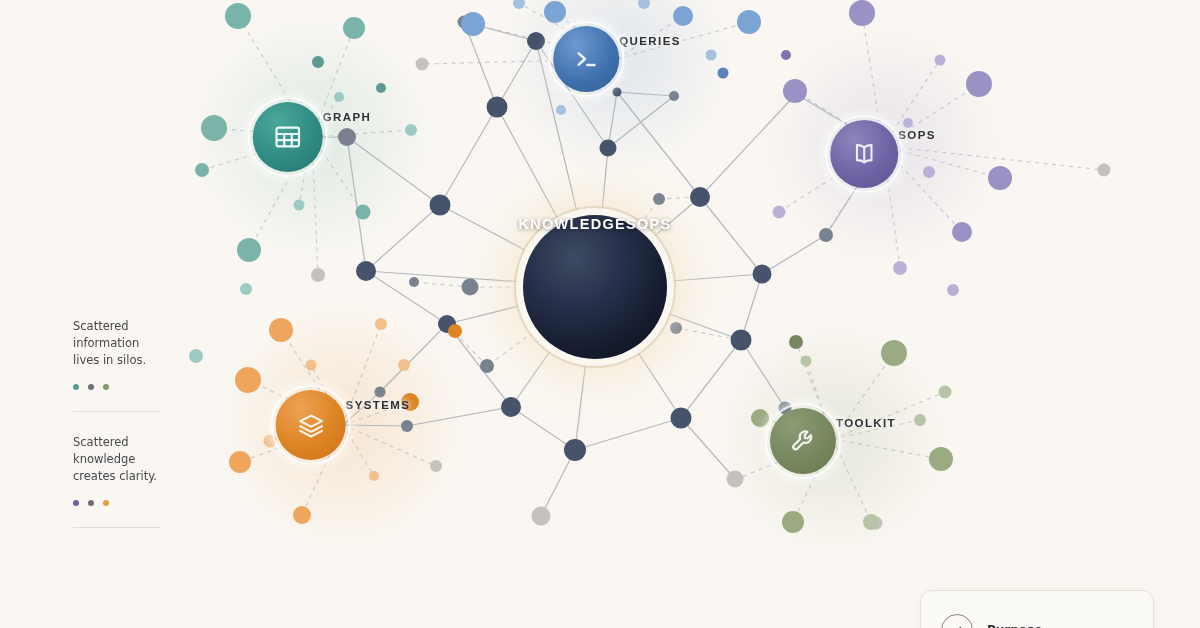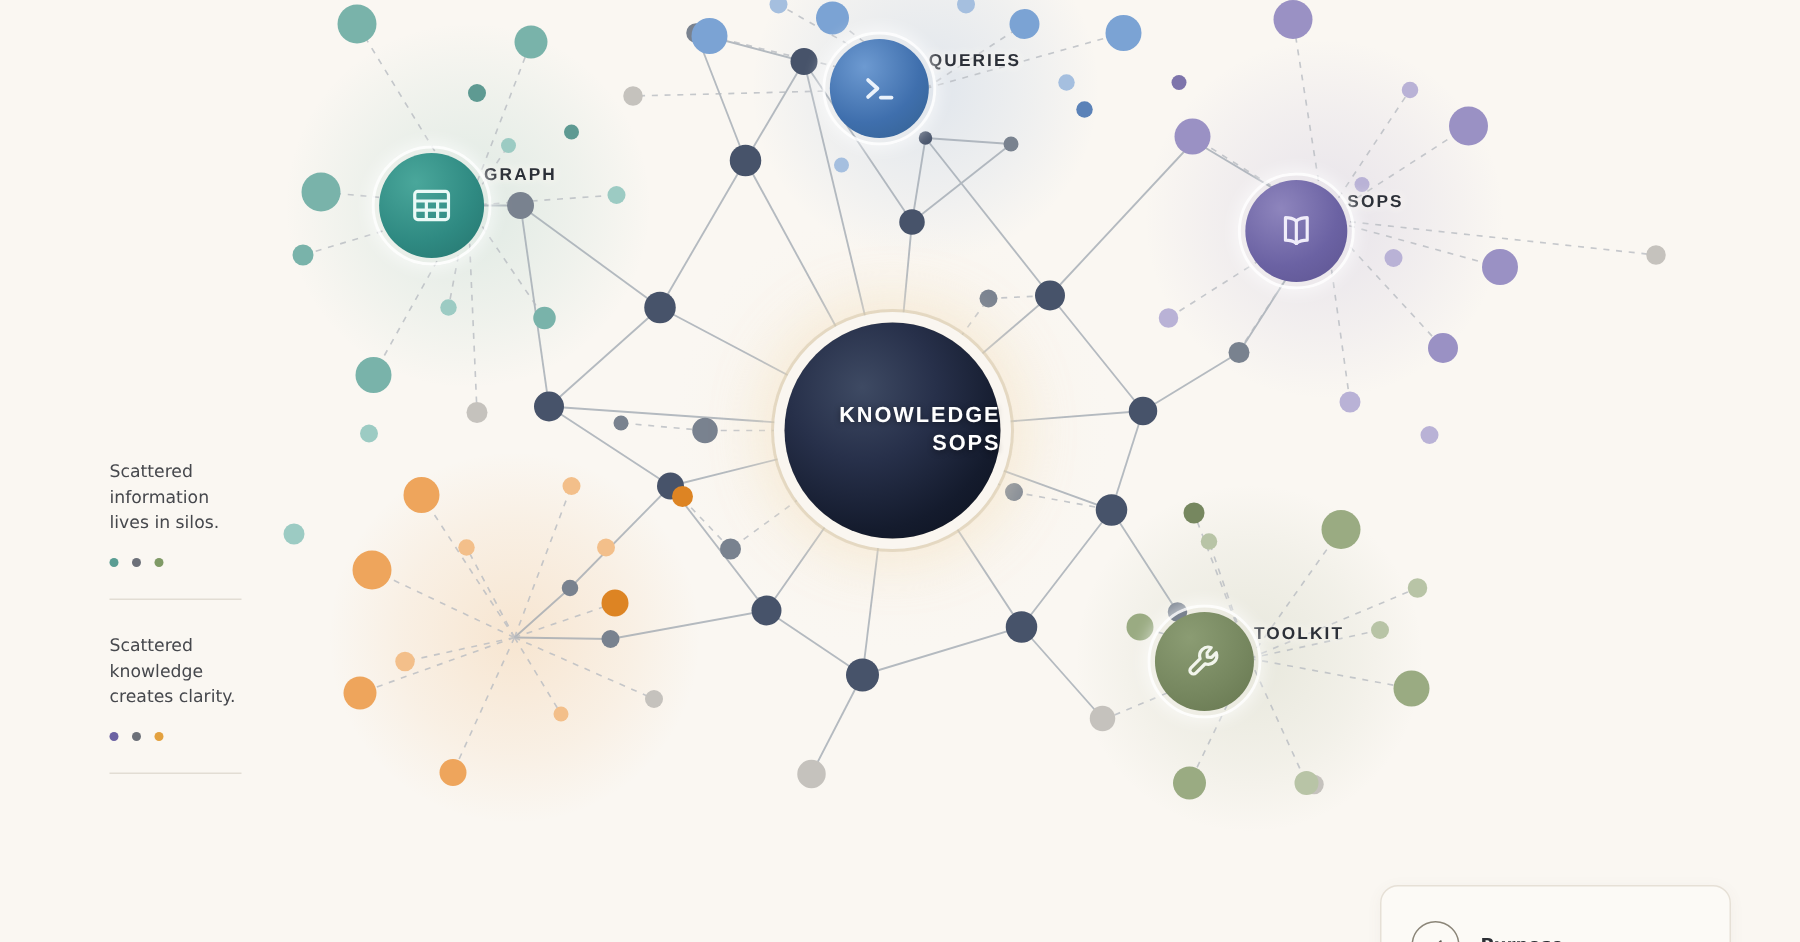--- a/index.html
+++ b/index.html
@@ -39,33 +39,33 @@
     font-size:11.5px; letter-spacing:1.4px; font-weight:700;
     color:#2c3038; white-space:nowrap;
     text-shadow:0 0 5px #faf7f2, 0 0 9px #faf7f2;
   }
 
   
   #center-hub { left:595px; top:287px; transform:translate(-50%,-50%); position:absolute; }
   #center-disc {
     width:144px; height:144px; border-radius:50%;
     background:radial-gradient(circle at 36% 30%, #3e4a63 0%, #27304a 36%, #141b2d 70%, #0b101c 100%);
-    display:flex; flex-direction:column; align-items:flex-end; justify-content:center;
+    display:flex; flex-direction:row; align-items:flex-start; justify-content:center;
     position:relative;
     box-shadow:0 0 0 7px rgba(250,247,242,.97),
                0 0 0 9px rgba(214,198,170,.55),
                0 0 30px 16px rgba(245,232,208,.55);
   }
   #center-disc .ct {
     color:#fff; font-size:14.5px; font-weight:700; letter-spacing:1.3px;
     line-height:1.32; text-align:center; text-shadow:0 1px 4px rgba(0,0,0,.45);
   }
 
   
-  #rail { position:absolute; left:73px; top:306px; width:88px; }
+  #rail { position:absolute; left:73px; top:318px; width:88px; }
   .rail-block { position:relative; }
   .rail-text {
     font-size:11.5px; line-height:1.48; color:#46484d;
     font-family:"DejaVu Sans", sans-serif;
   }
   .rail-dots { display:flex; gap:9px; margin-top:15px; }
   .rail-dots i { width:6px; height:6px; border-radius:50%; display:block; }
   .rail-rule { height:1px; background:#e2ddd4; margin:21px 0 22px; width:88px; }
   .rail-rule.last { margin-bottom:0; }
 
@@ -434,20 +434,31 @@
          background:radial-gradient(circle at 35% 28%, #8e85bd 0%, #6b62a3 58%, #5d5490 100%);">
       <svg width="30" height="30" viewBox="0 0 24 24" fill="none" stroke="#f0edfa" stroke-width="1.7" stroke-linecap="round" stroke-linejoin="round">
         <path d="M12 6.6c-1.8-1.3-3.6-1.7-5.8-1.7v12c2.2 0 4 .4 5.8 1.7"></path>
         <path d="M12 6.6c1.8-1.3 3.6-1.7 5.8-1.7v12c-2.2 0-4 .4-5.8 1.7"></path>
         <line x1="12" y1="6.6" x2="12" y2="18.6"></line>
       </svg>
     </div>
     <div class="hub-label">SOPS</div>
   </div>
 
+  <div class="hub" style="left:343px; top:425px;">
+    <div class="hub-disc" style="width:70px;height:70px;
+         background:radial-gradient(circle at 35% 26%, #eda354 0%, #dd8423 55%, #c9721a 100%);">
+      <svg width="31" height="31" viewBox="0 0 24 24" fill="none" stroke="#fff6ea" stroke-width="1.6" stroke-linecap="round" stroke-linejoin="round">
+        <polygon points="12,4.3 20.4,8.6 12,12.9 3.6,8.6"></polygon>
+        <polyline points="3.6,12.6 12,16.9 20.4,12.6"></polyline>
+        <polyline points="3.6,16.2 12,20.5 20.4,16.2"></polyline>
+      </svg>
+    </div>
+    <div class="hub-label">SYSTEMS</div>
+  </div>
 
   <div class="hub" style="left:833px; top:441px;">
     <div class="hub-disc" style="width:66px;height:66px;
          background:radial-gradient(circle at 35% 26%, #8b9c73 0%, #76875f 58%, #66764f 100%);">
       <svg width="30" height="30" viewBox="0 0 24 24" fill="none" stroke="#f2f5ec" stroke-width="1.7" stroke-linecap="round" stroke-linejoin="round">
         <path d="M15.6 4.6a4.6 4.6 0 0 0-5.9 5.9L4.8 15.4a1.9 1.9 0 0 0 2.7 2.7l4.9-4.9a4.6 4.6 0 0 0 5.9-5.9l-2.5 2.5-2.3-.1-.1-2.3z"></path>
       </svg>
     </div>
     <div class="hub-label">TOOLKIT</div>
   </div>

